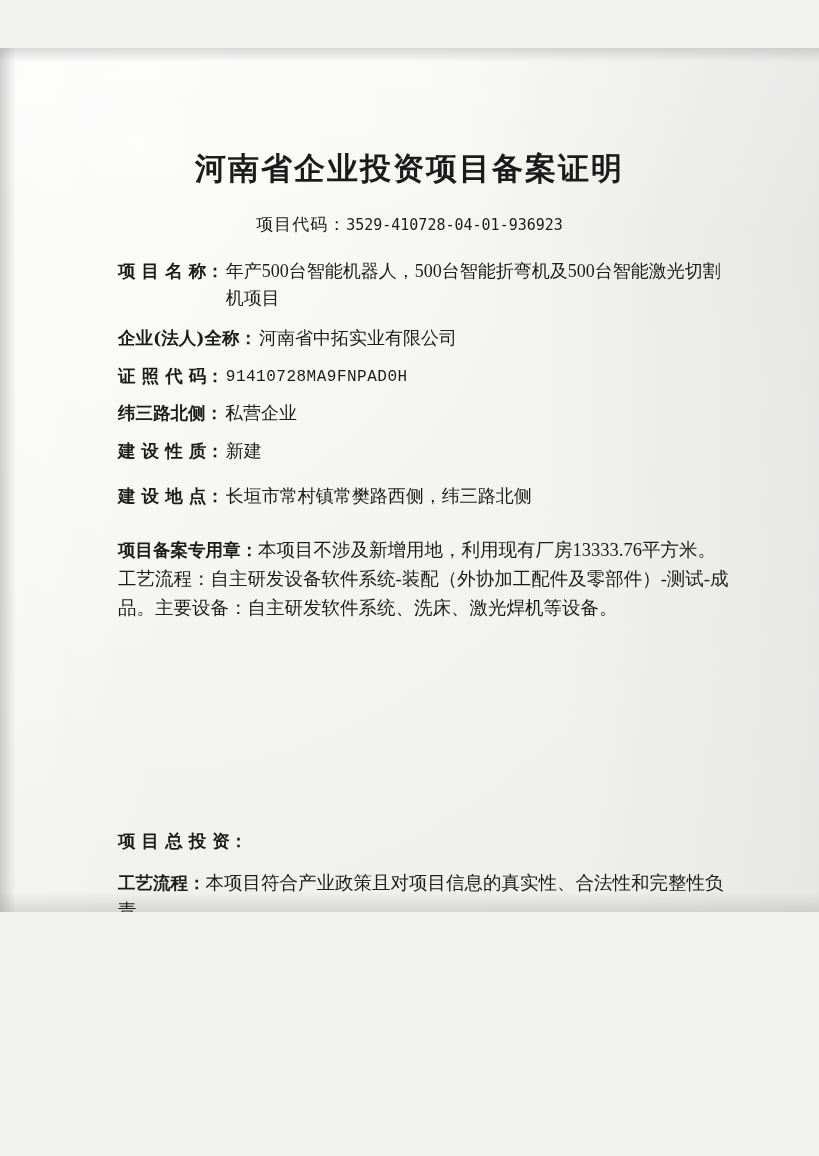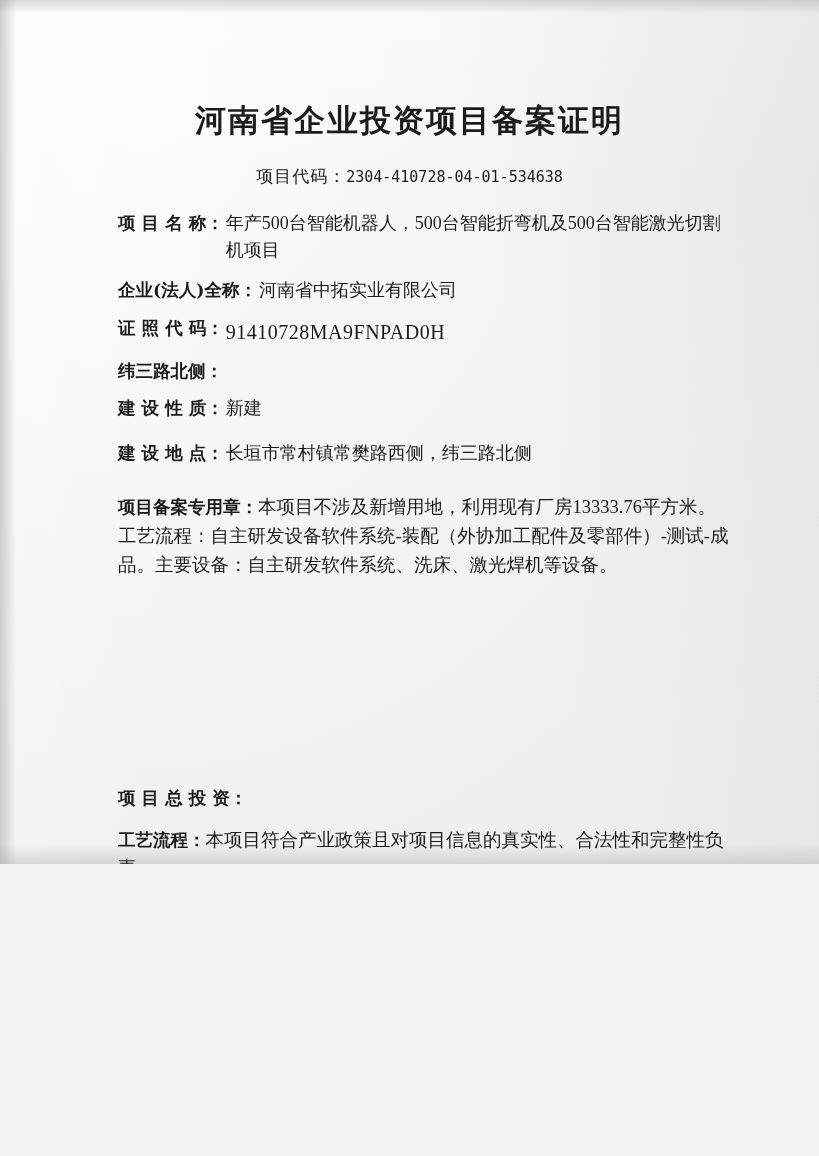--- a/index.html
+++ b/index.html
@@ -15,20 +15,21 @@
     overflow: hidden;
   }
   .page {
     position: relative;
     width: 819px;
     height: 864px;
     background:
       radial-gradient(ellipse at 18% 12%, #fbfbf9 0%, #f4f4f2 45%, #ececeb 100%);
     box-sizing: border-box;
     overflow: hidden;
+    margin-top: 48px;
   }
   
   .page:before {
     content: "";
     position: absolute;
     inset: 0;
     background:
       linear-gradient(100deg, rgba(255,255,255,0.55) 0%, rgba(255,255,255,0) 30%),
       linear-gradient(260deg, rgba(210,212,210,0.35) 0%, rgba(255,255,255,0) 38%),
       linear-gradient(180deg, rgba(255,255,255,0.4) 0%, rgba(236,236,234,0.0) 22%);
@@ -109,22 +110,22 @@
     font-size: 17.5px;
   }
   .field-label.sp0 { letter-spacing: 0px; }
 
   .field-value {
     flex: 1 1 auto;
     padding-left: 2px;
     font-size: 18px;
   }
   .field-value.mono {
-    font-family: Liberation Serif, serif;
-    font-size: 20px;
+    font-family: Liberation Mono, monospace;
+    font-size: 16px;
     letter-spacing: 0.5px;
     padding-top: 2px;
   }
 
   .block-row {
     font-size: 18.5px;
     line-height: 1.55;
     margin-bottom: 10px;
   }
   .block-row .field-label {
@@ -178,21 +179,21 @@
 <div class="page">
   <div class="edge-shadow-left"></div>
   <div class="edge-shadow-top"></div>
   <div class="edge-shadow-bottom"></div>
 
   <div class="content">
 
     <h1 class="doc-title">河南省企业投资项目备案证明</h1>
 
     <div class="doc-code">
-      <span class="code-label">项目代码：</span><span class="code-value">2304-410728-04-01-534638</span>
+      <span class="code-label">项目代码：</span><span class="code-value">3529-410728-04-01-936923</span>
     </div>
 
     <div class="fields">
 
       <div class="field-row">
         <span class="field-label sp0">项 目 名 称：</span>
         <span class="field-value">年产500台智能机器人，500台智能折弯机及500台智能激光切割机项目</span>
       </div>
 
       <div class="field-row tight">
@@ -200,20 +201,21 @@
         <span class="field-value">河南省中拓实业有限公司</span>
       </div>
 
       <div class="field-row tight">
         <span class="field-label sp0">证 照 代 码：</span>
         <span class="field-value mono">91410728MA9FNPAD0H</span>
       </div>
 
       <div class="field-row tight">
         <span class="field-label sp0">纬三路北侧：</span>
+        <span class="field-value">私营企业</span>
       </div>
 
       <div class="field-row" style="margin-bottom:18px;">
         <span class="field-label sp0">建 设 性 质：</span>
         <span class="field-value">新建</span>
       </div>
 
       <div class="field-row" style="margin-bottom:26px;">
         <span class="field-label sp0">建 设 地 点：</span>
         <span class="field-value">长垣市常村镇常樊路西侧，纬三路北侧</span>

